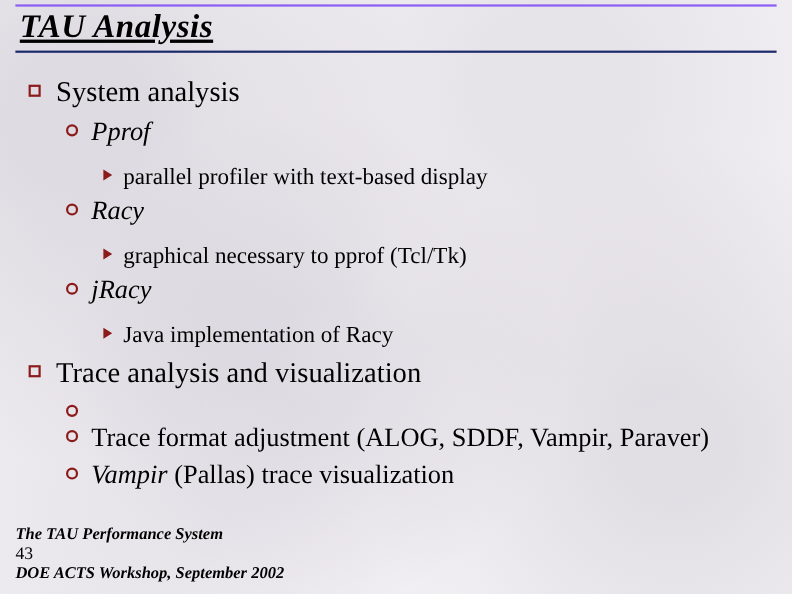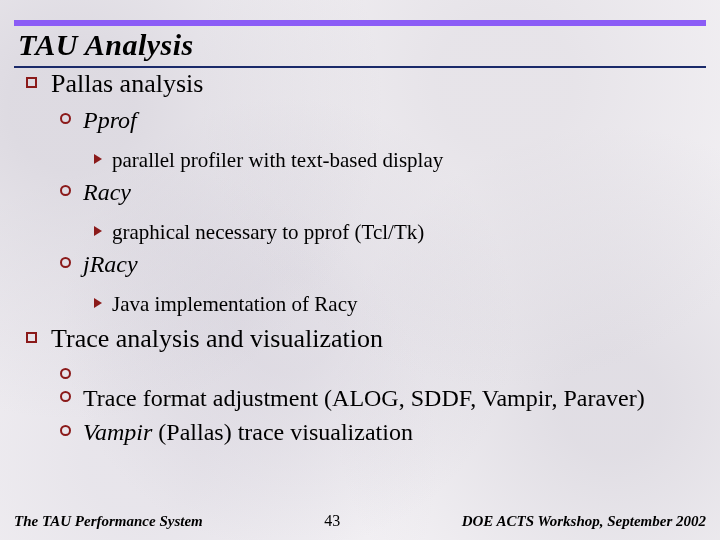--- a/index.html
+++ b/index.html
@@ -11,24 +11,25 @@
       radial-gradient(circle at 10% 20%, rgba(180,175,190,0.35) 0 8%, transparent 40%),
       radial-gradient(circle at 70% 15%, rgba(200,195,205,0.30) 0 10%, transparent 45%),
       radial-gradient(circle at 40% 60%, rgba(190,185,200,0.30) 0 9%, transparent 42%),
       radial-gradient(circle at 85% 75%, rgba(175,170,185,0.28) 0 7%, transparent 38%),
       radial-gradient(circle at 20% 85%, rgba(195,190,205,0.25) 0 8%, transparent 40%);
     position: relative;
     color: #000;
   }
   .title-bar {
     position: absolute;
-    left: 14px; right: 14px; top: 20px;
-    border-top: 6px solid #8b5cf6;
+    left: 14px; right: 14px; top: 4px;
+    border-top: 2px solid #8b5cf6;
     border-bottom: 2px solid #1a2a6a;
     padding: 2px 4px 4px 4px;
+    text-decoration: underline;
   }
   .title-bar h1 {
     font-size: 30px;
     font-weight: bold;
     font-style: italic;
     letter-spacing: 0.5px;
   }
   .content {
     position: absolute;
     left: 26px; top: 62px; right: 20px;
@@ -51,37 +52,37 @@
     border-left: 8px solid #8b1a1a;
     margin-top: 7px; margin-right: 10px; flex-shrink: 0;
   }
   .t1 { font-size: 26px; line-height: 1.25; }
   .t2 { font-size: 24px; line-height: 1.25; }
   .t3 { font-size: 21px; line-height: 1.25; }
   .ital { font-style: italic; }
   .footer {
     position: absolute;
     left: 14px; right: 14px; bottom: 10px;
-    display: flex; justify-content: space-between; align-items: center;
-    font-size: 15px; font-style: italic; font-weight: bold;
+    display: flex; justify-content: space-between; align-items: flex-start;
+    font-size: 15px; font-style: italic; font-weight: bold; flex-direction: column;
   }
   .footer .page { font-style: normal; font-weight: normal; font-size: 16px; }
 </style>
 </head>
 <body>
 
 <div class="title-bar">
   <h1>TAU Analysis</h1>
 </div>
 
 <div class="content">
 
   <div class="l1">
     <span class="bullet-sq"></span>
-    <span class="t1">Pallas analysis</span>
+    <span class="t1">System analysis</span>
   </div>
 
   <div class="l2">
     <span class="bullet-circ"></span>
     <span class="t2 ital">Pprof</span>
   </div>
   <div class="l3">
     <span class="bullet-tri"></span>
     <span class="t3">parallel profiler with text-based display</span>
   </div>

